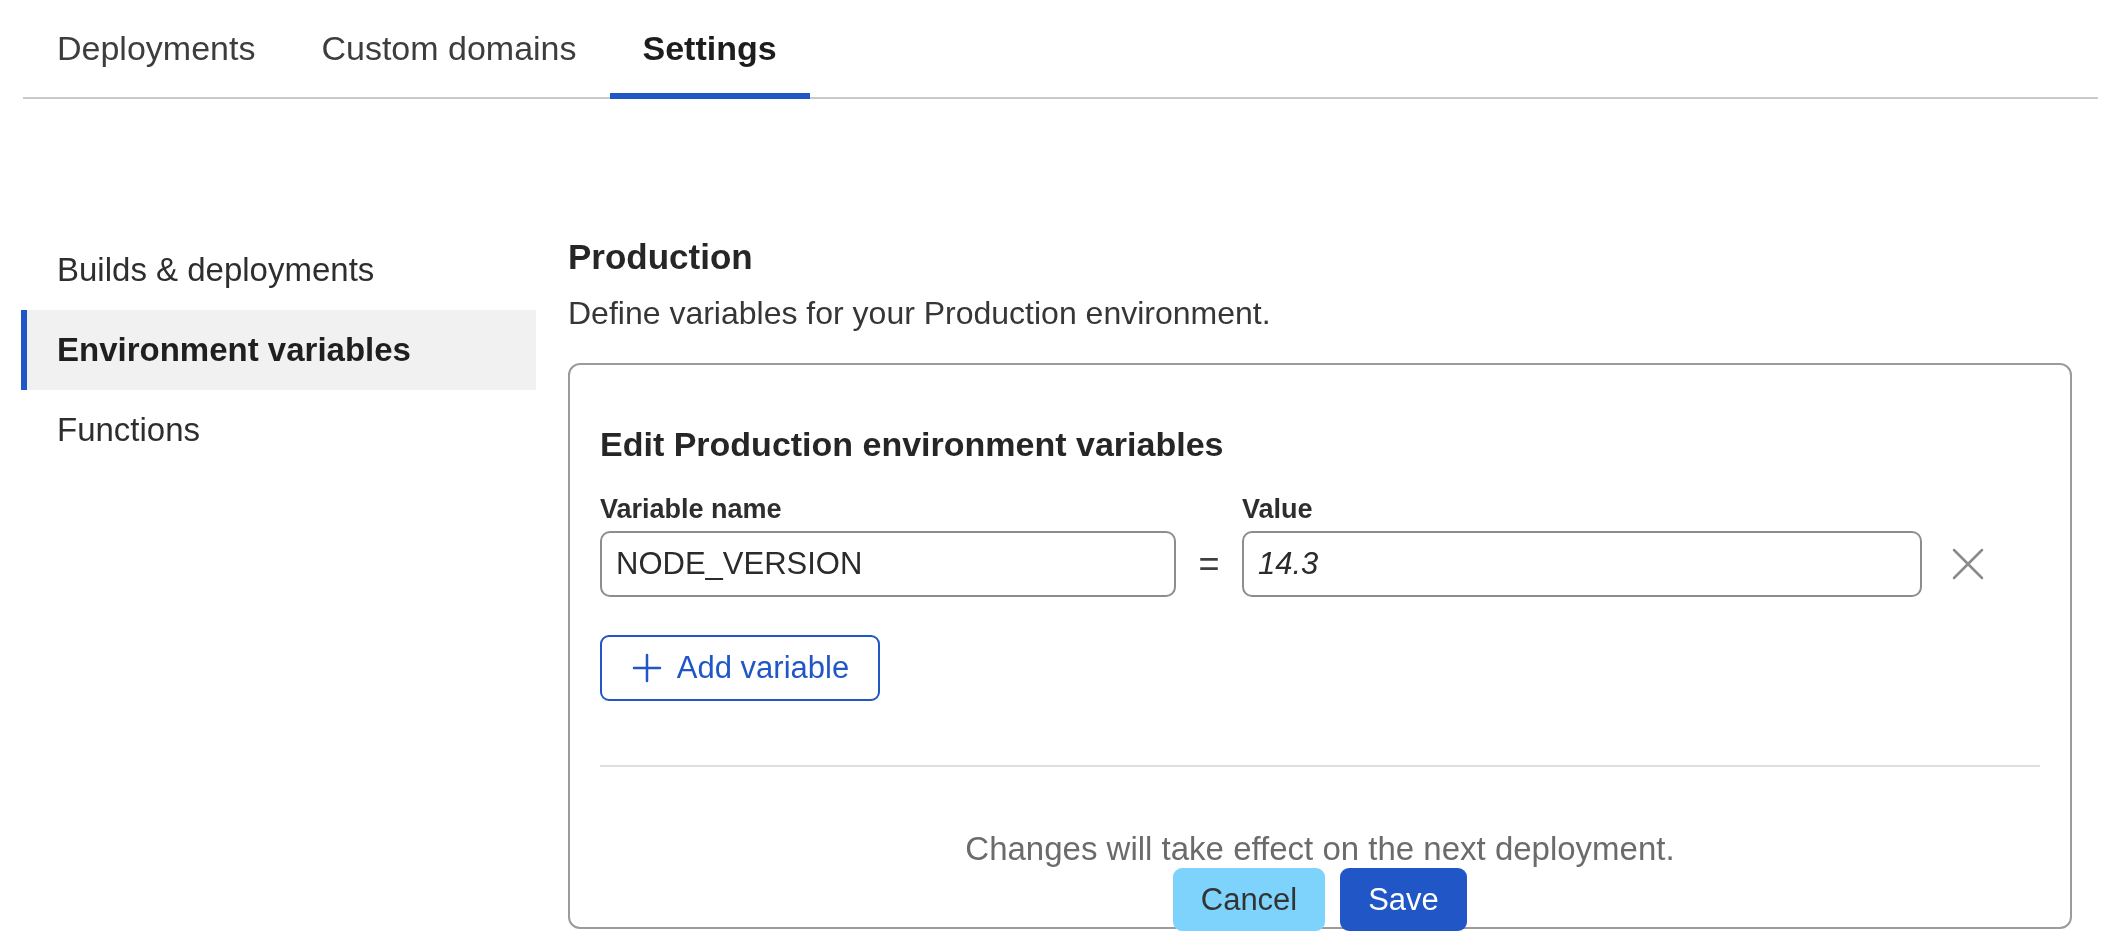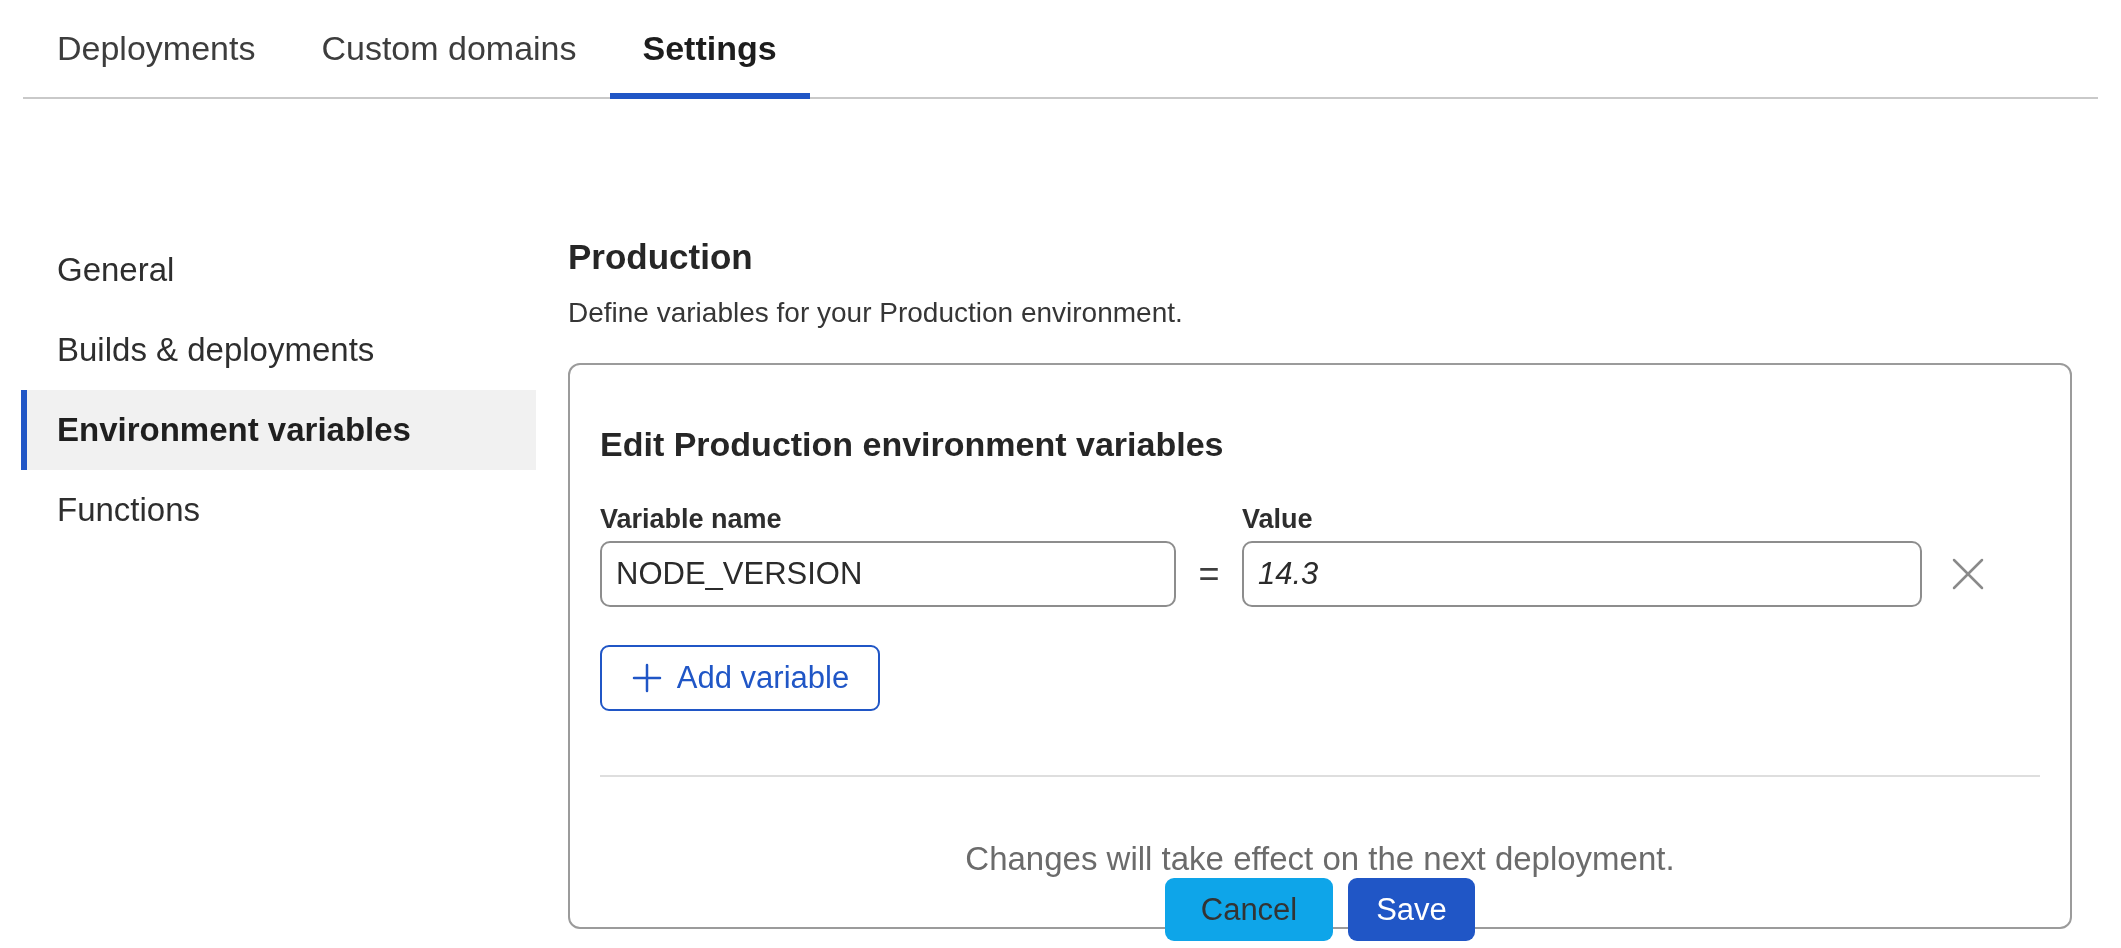--- a/index.html
+++ b/index.html
@@ -38,31 +38,31 @@
     border-left:6px solid transparent; padding-left:30px;
     font-size:33px; color:#2e2e2e; cursor:pointer; white-space:nowrap;
   }
   .side-item.active {
     background:#f1f1f1; border-left-color:var(--accent);
     font-weight:700; color:#1f1f1f;
   }
 
   .main { width:1504px; flex:none; }
   .page-heading { margin:6px 0 0; font-size:35px; line-height:42px; font-weight:700; color:#262626; }
-  .page-desc { margin:14px 0 0; font-size:28px; line-height:42px; color:#363636; }
+  .page-desc { margin:14px 0 0; font-size:32px; line-height:42px; color:#363636; }
 
   
   .card {
     margin-top:29px; width:1504px; height:566px;
     border:2px solid #9b9b9b; border-radius:12px;
     padding:16px 30px; background:#fff;
   }
   .card-title { margin:42px 0 0; font-size:34px; line-height:42px; font-weight:700; color:#262626; }
 
-  .label-row { display:flex; margin-top:40px; font-size:27px; line-height:28px; font-weight:700; color:#2e2e2e; }
+  .label-row { display:flex; margin-top:30px; font-size:27px; line-height:28px; font-weight:700; color:#2e2e2e; }
   .col-name { width:576px; }
   .col-eq   { width:66px; }
 
   .input-row { display:flex; align-items:center; margin-top:8px; }
   .text-input {
     height:66px; border:2px solid #8d8d8d; border-radius:10px;
     padding:0 14px; font-size:31px; color:#2b2b2b;
     font-family:"Liberation Sans", sans-serif; background:#fff; outline:none;
   }
   .name-input { width:576px; }
@@ -81,36 +81,35 @@
     display:flex; align-items:center; justify-content:center; gap:14px; cursor:pointer;
   }
 
   .card-divider { margin-top:64px; border:none; border-top:2px solid #dedede; height:0; }
 
   .card-footer { margin-top:63px; display:flex; align-items:center; justify-content:space-between;flex-direction:column; }
   .footer-note { font-size:33px; color:#6b6b6b; }
   .footer-actions { display:flex; align-items:center; gap:15px; }
   .btn { height:63px; border:none; border-radius:9px; font-size:31px;
          font-family:"Liberation Sans", sans-serif; cursor:pointer; }
-  .btn-cancel { width:168px; background:#0ea5e9; color:#333333; }
+  .btn-cancel { width:152px; background:#7dd3fc; color:#333333; }
   .btn-save   { width:127px; background:var(--accent); color:#ffffff; }
 </style>
 </head>
 <body>
 
 <nav class="tabbar">
   <div class="tab">Deployments</div>
   <div class="tab">Custom domains</div>
   <div class="tab active">Settings</div>
 </nav>
 
 <div class="content">
 
   <aside class="sidebar">
-    <div class="side-item">General</div>
     <div class="side-item">Builds &amp; deployments</div>
     <div class="side-item active">Environment variables</div>
     <div class="side-item">Functions</div>
   </aside>
 
   <section class="main">
     <h1 class="page-heading">Production</h1>
     <p class="page-desc">Define variables for your Production environment.</p>
 
     <div class="card">

